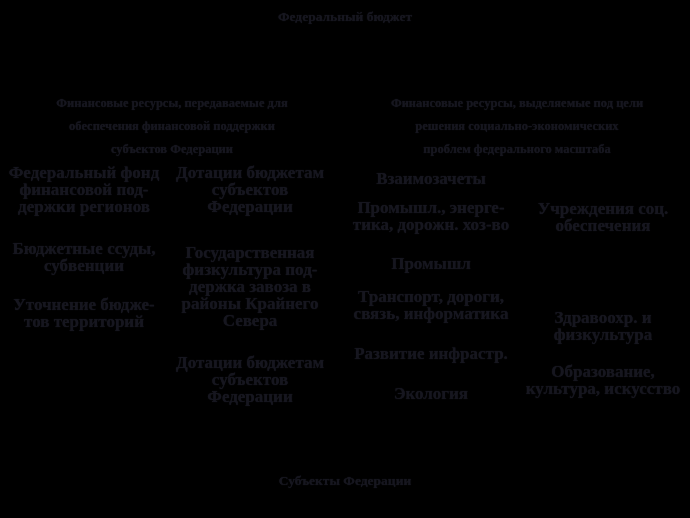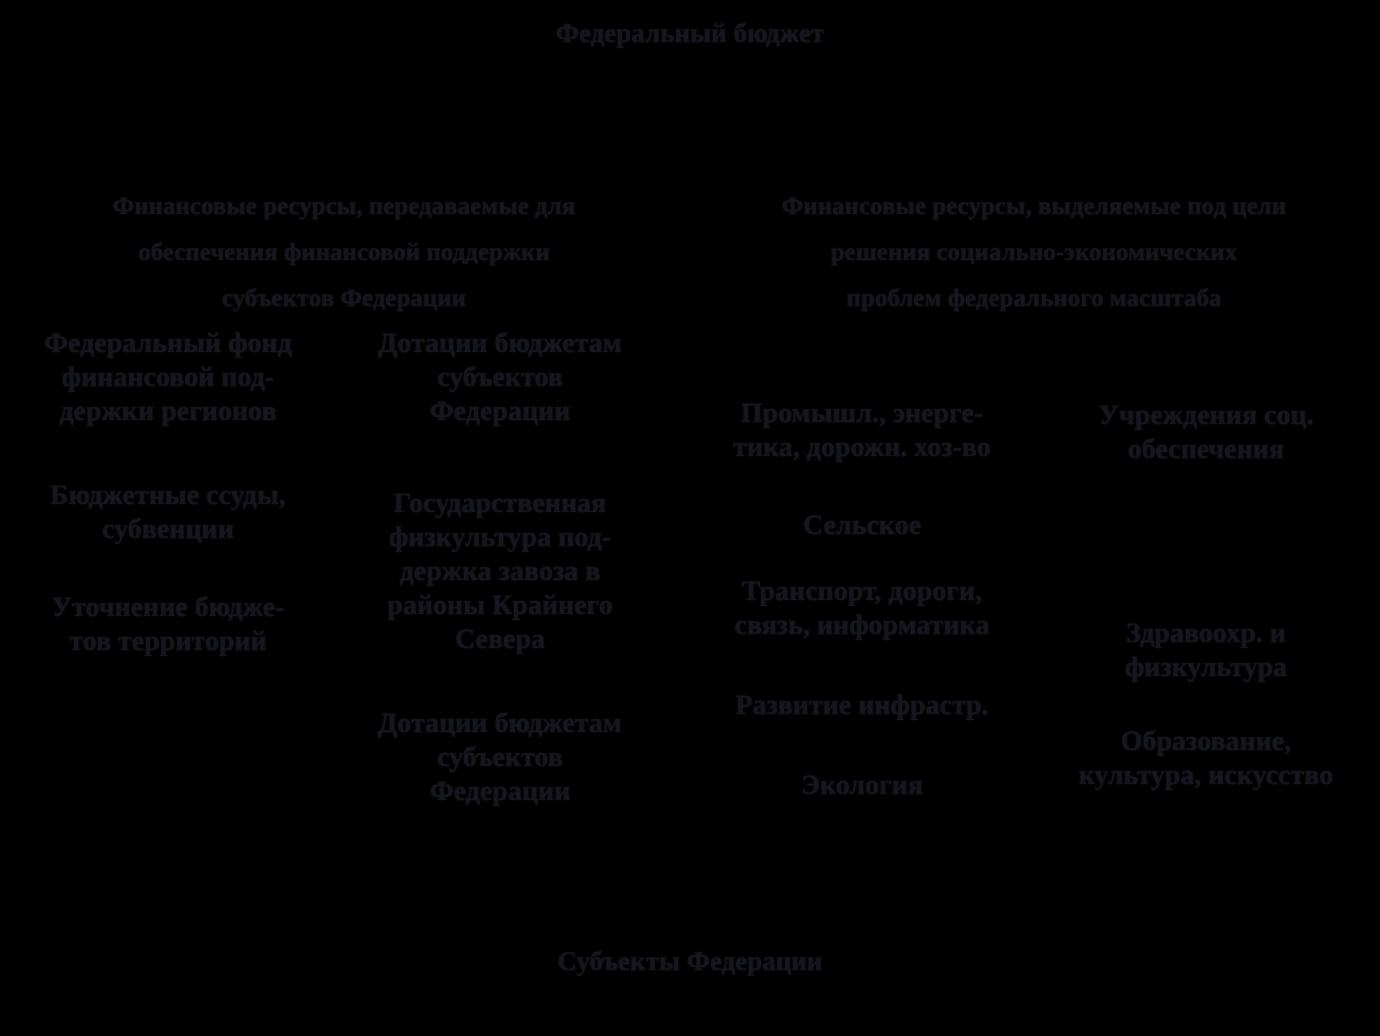--- a/index.html
+++ b/index.html
@@ -17,21 +17,21 @@
   .txt {
     position: absolute;
     color: #16161f;
     text-shadow: 0 0 1px rgba(72,72,96,0.40);
     text-align: center;
     white-space: pre-line;
     font-weight: bold;
   }
   .title { font-size: 13.5px; line-height: 18px; width: 690px; left: 0; }
   .hdr   { font-size: 12.5px; line-height: 23px; }
-  .node  { font-size: 14px; line-height: 17px; }
+  .node  { font-size: 17px; line-height: 17px; }
   .hdr-left  { left: 4px;   top: 92px; width: 336px; }
   .hdr-right { left: 346px; top: 92px; width: 342px; }
   .c1 { left: 6px;   width: 156px; }
   .c2 { left: 166px; width: 168px; text-align: center; }
   .c3 { left: 350px; width: 162px; }
   .c4 { left: 522px; width: 162px; }
 </style>
 </head>
 <body>
 
@@ -60,23 +60,24 @@
 Федерации</div>
   <div class="txt node c2" style="top:244px">Государственная
 физкультура под-
 держка завоза в
 районы Крайнего
 Севера</div>
   <div class="txt node c2" style="top:354px">Дотации бюджетам
 субъектов
 Федерации</div>
 
+  <div class="txt node c3" style="top:170px">Взаимозачеты</div>
   <div class="txt node c3" style="top:199px">Промышл., энерге-
 тика, дорожн. хоз-во</div>
-  <div class="txt node c3" style="top:255px">Сельское</div>
+  <div class="txt node c3" style="top:255px">Промышл</div>
   <div class="txt node c3" style="top:288px">Транспорт, дороги,
 связь, информатика</div>
   <div class="txt node c3" style="top:345px">Развитие инфрастр.</div>
   <div class="txt node c3" style="top:385px">Экология</div>
 
   <div class="txt node c4" style="top:200px">Учреждения соц.
 обеспечения</div>
   <div class="txt node c4" style="top:363px">Образование,
 культура, искусство</div>
   <div class="txt node c4" style="top:309px">Здравоохр. и

